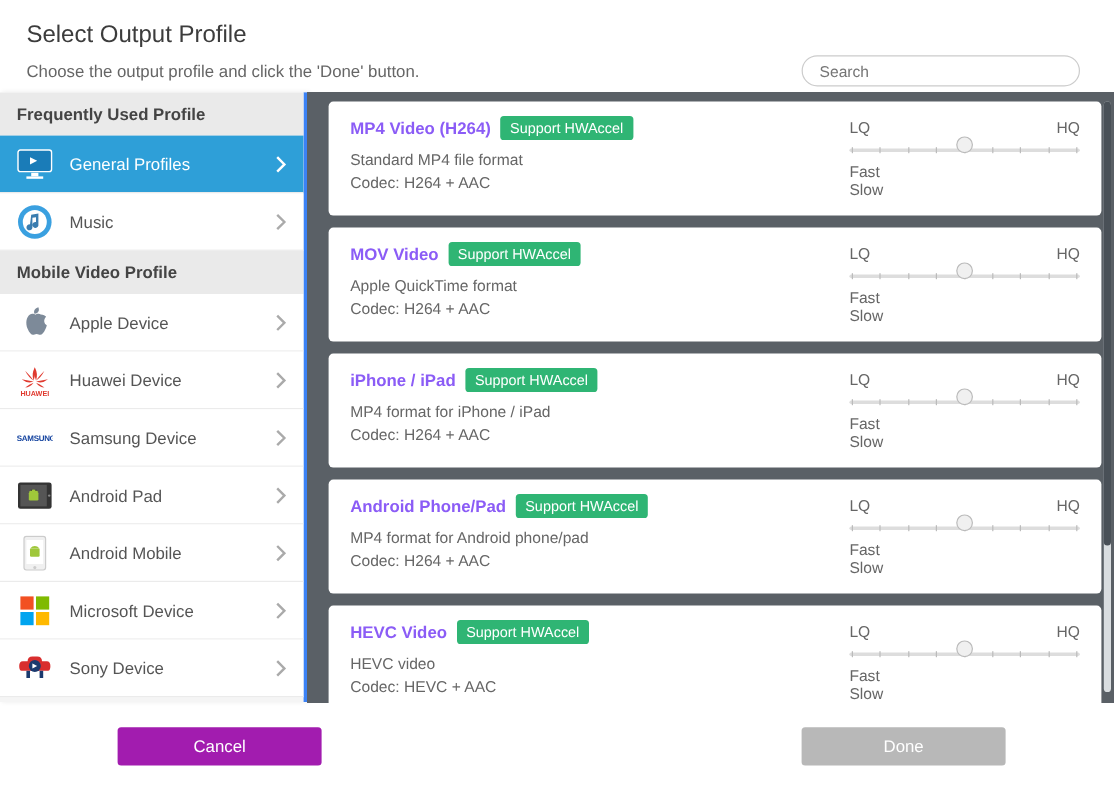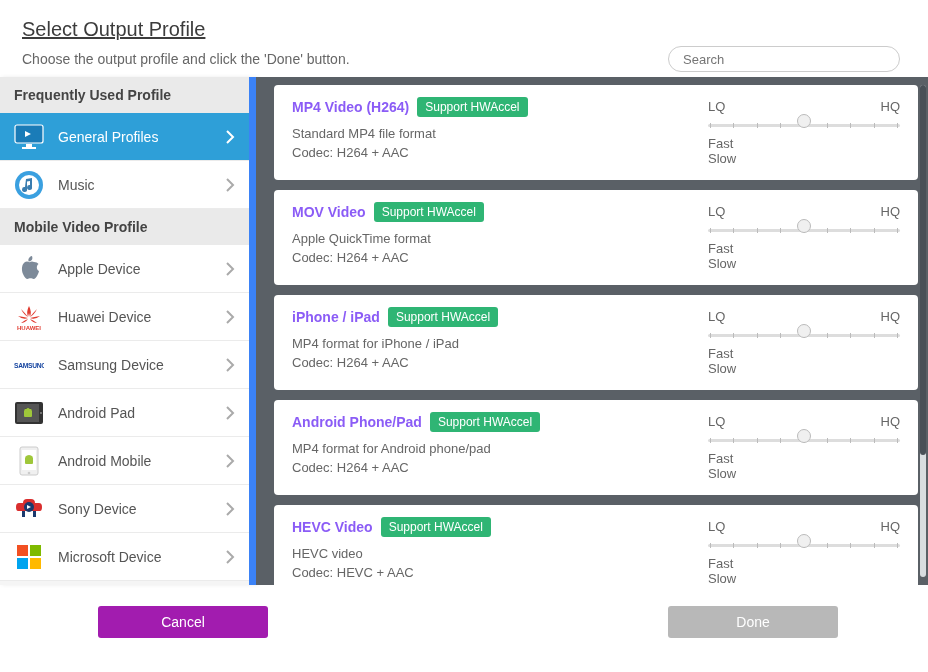--- a/index.html
+++ b/index.html
@@ -1,22 +1,22 @@
 <!DOCTYPE html>
 <html><head>
 <meta charset="utf-8">
 <style>
 * { box-sizing: border-box; margin: 0; padding: 0; }
 body { font-family: Arial, sans-serif; background: #fff; width: 928px; height: 672px; overflow: hidden; position: relative; }
 .header { padding: 18px 22px 10px; }
-.header h1 { font-size: 20px; font-weight: normal; color: #3c3c3c; margin-bottom: 10px; text-decoration: underline; }
+.header h1 { font-size: 20px; font-weight: normal; color: #3c3c3c; margin-bottom: 10px; }
 .header .subtitle { font-size: 14px; color: #666; }
 .search-box { position: absolute; top: 46px; right: 28px; width: 232px; height: 26px; border: 1px solid #ccc; border-radius: 13px; padding: 0 14px; font-size: 13px; color: #999; outline: none; }
 .content { display: flex; height: 508px; }
-.sidebar { width: 256px; background: #f5f5f5; overflow-y: auto; border-right: 7px solid #3b82f6; box-shadow: 2px 0 4px rgba(0,0,0,0.08); }
+.sidebar { width: 256px; background: #f5f5f5; overflow-y: auto; border-right: 3px solid #3b82f6; box-shadow: 2px 0 4px rgba(0,0,0,0.08); }
 .section-header { padding: 10px 14px; font-size: 14px; font-weight: bold; color: #444; background: #eaeaea; }
 .sidebar-item { display: flex; align-items: center; padding: 20px 14px; height: 48px; cursor: pointer; border-bottom: 1px solid #ebebeb; background: #fff; }
 .sidebar-item.active { background: #2e9fd8; color: #fff; }
 .sidebar-item .icon { width: 30px; height: 30px; margin-right: 14px; display: flex; align-items: center; justify-content: center; }
 .sidebar-item .label { flex: 1; font-size: 14px; color: #555; }
 .sidebar-item.active .label { color: #fff; }
 .sidebar-item .chevron { color: #aaa; }
 .sidebar-item.active .chevron { color: #fff; }
 .main { flex: 1; background: #5a6066; padding: 8px 10px 8px 18px; overflow-y: auto; position: relative; }
 .scrollbar-track { position: absolute; right: 2px; top: 8px; width: 6px; height: 492px; background: #d9dde0; border-radius: 3px; }
@@ -178,46 +178,46 @@
       <span class="label">Android Mobile</span>
       <span class="chevron">
           <svg width="10" height="16" viewBox="0 0 10 16">
             <path d="M2 2 L8 8 L2 14" stroke="#aaa" stroke-width="2" fill="none"></path>
           </svg>
         </span>
     </div>
 
     <div class="sidebar-item">
       <span class="icon">
+        <svg width="26" height="26" viewBox="0 0 26 26">
+            <rect x="1" y="1" width="11" height="11" fill="#f25022"></rect>
+            <rect x="14" y="1" width="11" height="11" fill="#7fba00"></rect>
+            <rect x="1" y="14" width="11" height="11" fill="#00a4ef"></rect>
+            <rect x="14" y="14" width="11" height="11" fill="#ffb900"></rect>
+          </svg>
+      </span>
+      <span class="label">Microsoft Device</span>
+      <span class="chevron">
+          <svg width="10" height="16" viewBox="0 0 10 16">
+            <path d="M2 2 L8 8 L2 14" stroke="#aaa" stroke-width="2" fill="none"></path>
+          </svg>
+        </span>
+    </div>
+
+    <div class="sidebar-item">
+      <span class="icon">
         <svg width="30" height="24" viewBox="0 0 30 24">
             <path d="M4 14 Q2 14 2 10 Q2 6 5 6 L9 6 Q9 2 13 2 L17 2 Q21 2 21 6 L25 6 Q28 6 28 10 Q28 14 26 14 Z" fill="#d92e2e"></path>
             <circle cx="15" cy="10" r="5" fill="#1a3a6e"></circle>
             <path d="M13 8 L17 10 L13 12 Z" fill="#fff"></path>
             <rect x="8" y="14" width="3" height="6" fill="#1a3a6e"></rect>
             <rect x="19" y="14" width="3" height="6" fill="#1a3a6e"></rect>
           </svg>
       </span>
       <span class="label">Sony Device</span>
-      <span class="chevron">
-          <svg width="10" height="16" viewBox="0 0 10 16">
-            <path d="M2 2 L8 8 L2 14" stroke="#aaa" stroke-width="2" fill="none"></path>
-          </svg>
-        </span>
-    </div>
-
-    <div class="sidebar-item">
-      <span class="icon">
-        <svg width="26" height="26" viewBox="0 0 26 26">
-            <rect x="1" y="1" width="11" height="11" fill="#f25022"></rect>
-            <rect x="14" y="1" width="11" height="11" fill="#7fba00"></rect>
-            <rect x="1" y="14" width="11" height="11" fill="#00a4ef"></rect>
-            <rect x="14" y="14" width="11" height="11" fill="#ffb900"></rect>
-          </svg>
-      </span>
-      <span class="label">Microsoft Device</span>
       <span class="chevron">
           <svg width="10" height="16" viewBox="0 0 10 16">
             <path d="M2 2 L8 8 L2 14" stroke="#aaa" stroke-width="2" fill="none"></path>
           </svg>
         </span>
     </div>
   </div>
 
   <div class="main">
     <div id="cards">

